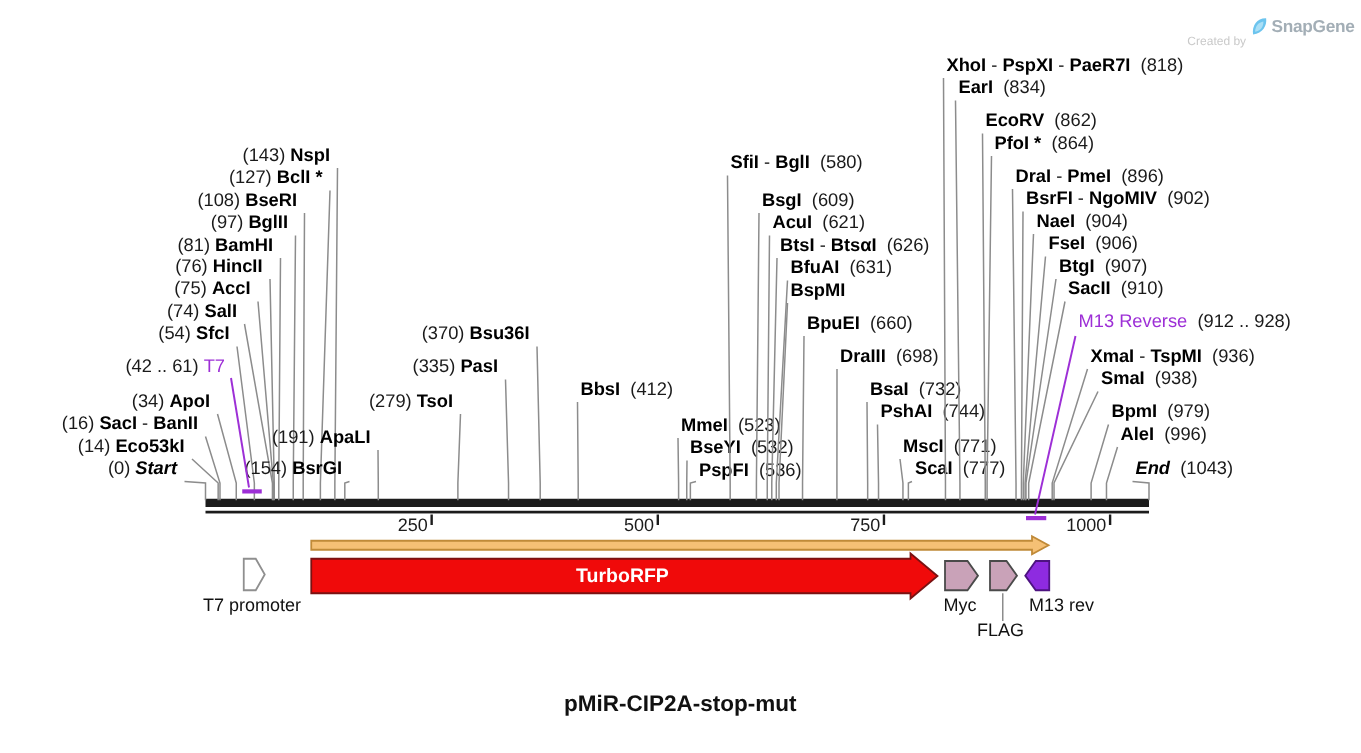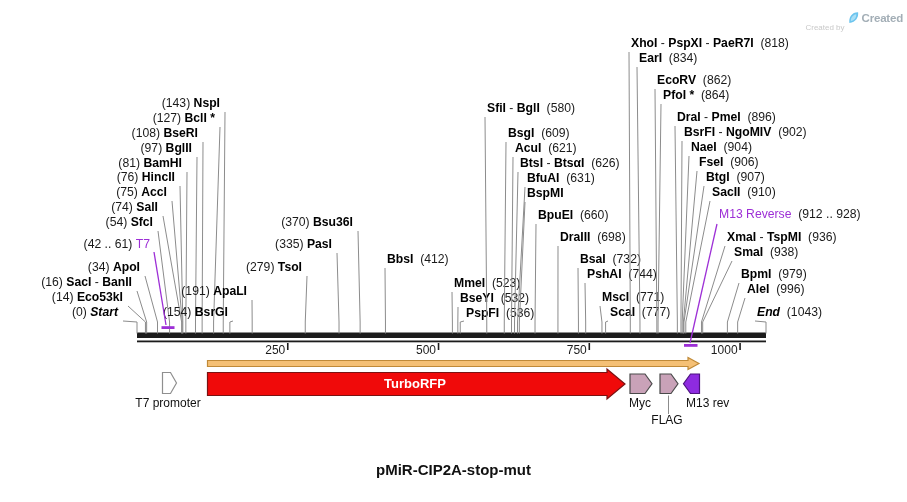--- a/index.html
+++ b/index.html
@@ -27,21 +27,21 @@
 </style>
 </head>
 <body>
 
 <div class="watermark">
   <span class="created-by">Created by</span>
   <svg class="sg-logo" viewBox="0 0 12 14">
     <path d="M1.5,13 C0.5,6.5 4.5,1 11,1.2 C11.8,6.5 8.5,12.2 1.5,13 Z" fill="#6cc4ee"></path>
     <path d="M3,11 C3,7 5.5,4 9,3.5 C9.2,7.2 7,10.2 3,11 Z" fill="#aadff6"></path>
   </svg>
-  <span class="brand">Created</span>
+  <span class="brand">SnapGene</span>
 </div>
 
 <svg id="map-svg" width="907" height="502" viewBox="0 0 907 502">
     <rect x="137" y="332.5" width="629" height="5.5" fill="#1c1c1c"></rect>
     <rect x="137" y="340.5" width="629" height="1.8" fill="#1c1c1c"></rect>
     <line x1="287.7670182166827" y1="343" x2="287.7670182166827" y2="350" stroke="#1c1c1c" stroke-width="1.6"></line>
     <text x="285.2670182166827" y="354" text-anchor="end" class="ruler-num">250</text>
     <line x1="438.5340364333653" y1="343" x2="438.5340364333653" y2="350" stroke="#1c1c1c" stroke-width="1.6"></line>
     <text x="436.0340364333653" y="354" text-anchor="end" class="ruler-num">500</text>
     <line x1="589.301054650048" y1="343" x2="589.301054650048" y2="350" stroke="#1c1c1c" stroke-width="1.6"></line>

